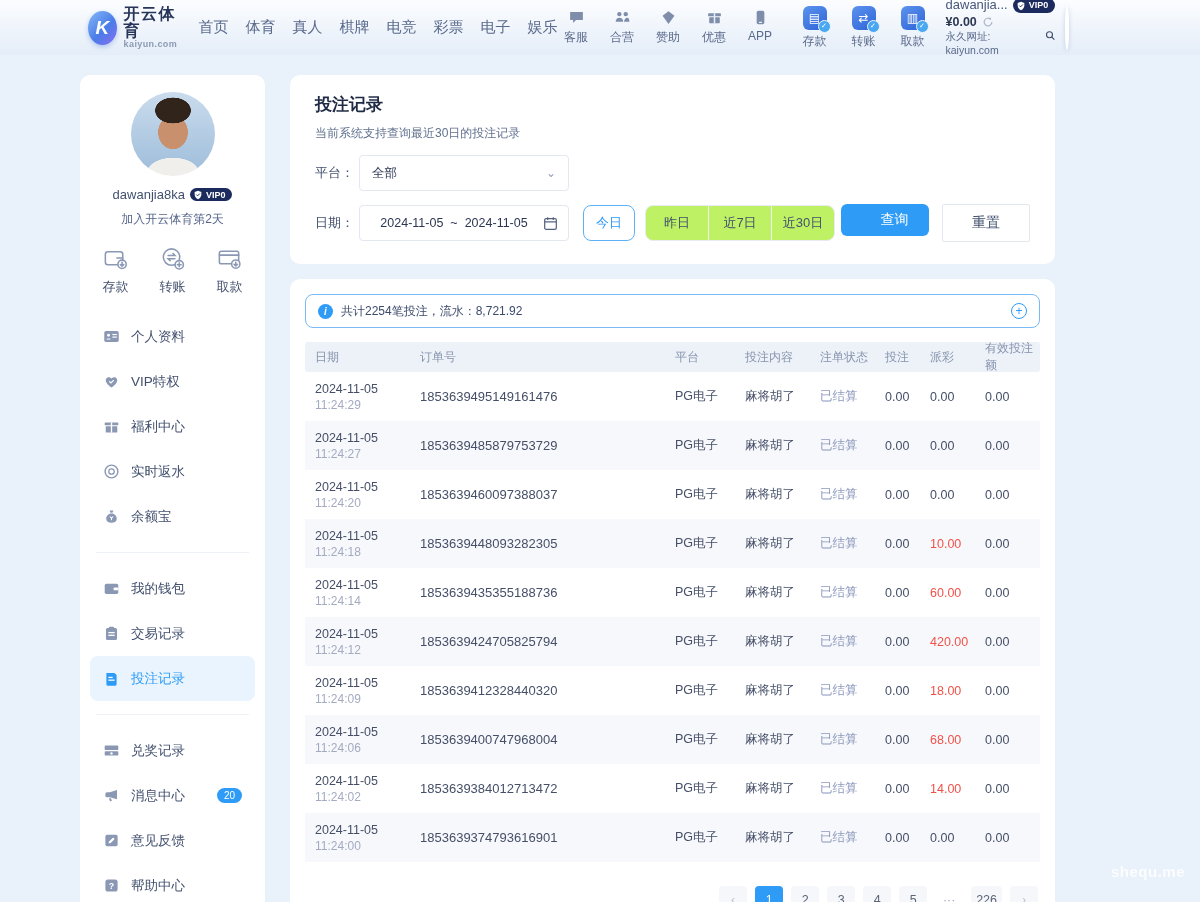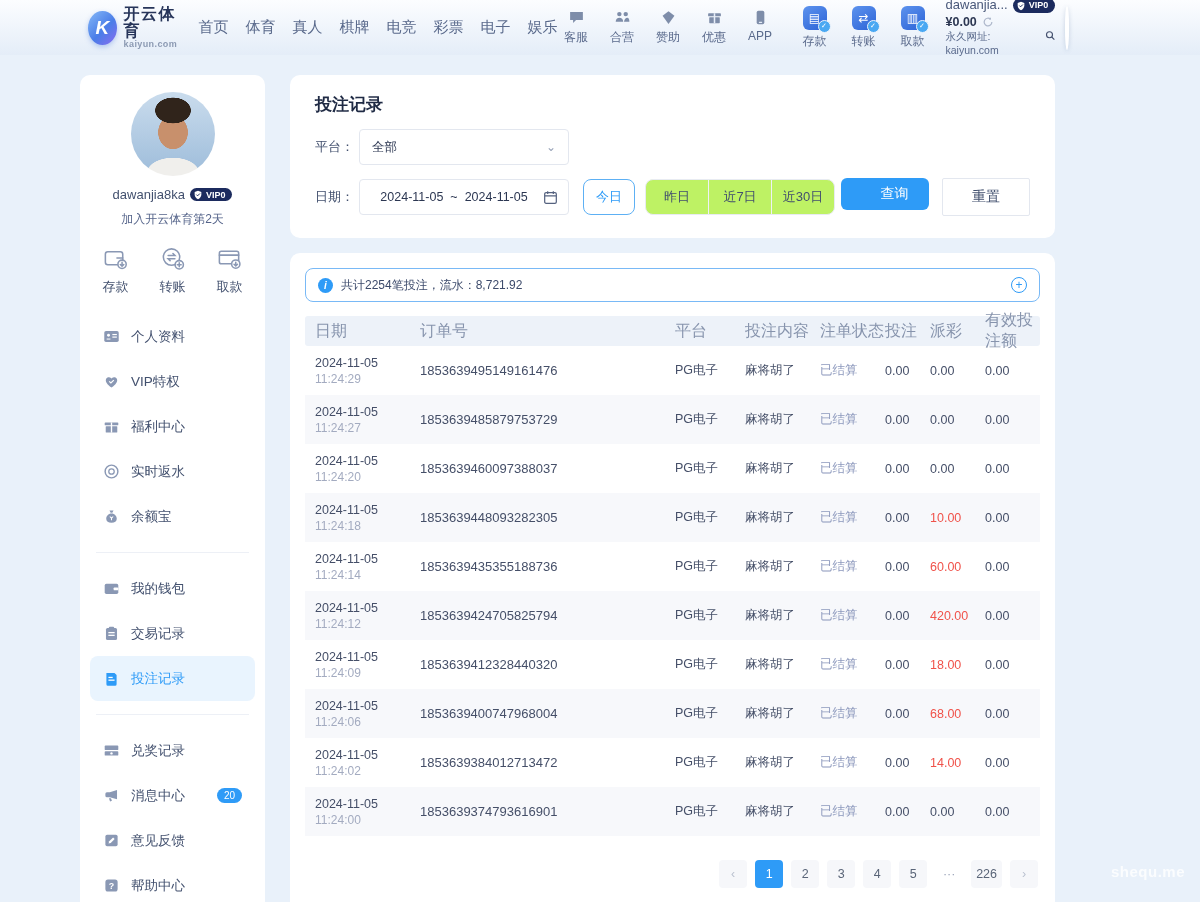--- a/index.html
+++ b/index.html
@@ -75,21 +75,21 @@
   .qd:first-child{border-left:none;}
   .f-btns{margin-left:auto;display:flex;gap:13px;}
   .btn-primary{width:88px;height:32px;background:#2e9bf7;color:#fff;border:none;border-radius:6px;font-size:14px;display:flex;align-items:center;justify-content:center;cursor:pointer;font-family:inherit;padding-left:25px;}
   .btn-ghost{width:88px;height:38px;background:#fff;border:1px solid #e3e7ef;color:#42506e;border-radius:2px;font-size:14px;display:flex;align-items:center;justify-content:center;cursor:pointer;font-family:inherit;}
 
   
   .card2{background:#fff;border-radius:10px;margin-top:15px;padding:15px;box-sizing:border-box;min-height:660px;}
   .summary{height:34px;border:1px solid #79b9f6;border-radius:8px;display:flex;align-items:center;padding:0 12px;gap:8px;font-size:12px;color:#3c4a6b;box-sizing:border-box;}
   .info-i{width:15px;height:15px;border-radius:50%;background:#2e9bf7;color:#fff;font-size:10px;font-style:italic;font-weight:bold;display:flex;align-items:center;justify-content:center;flex:0 0 auto;}
   .plus-o{margin-left:auto;width:14px;height:14px;border-radius:50%;border:1.4px solid #2e9bf7;color:#2e9bf7;font-size:12px;line-height:1;display:flex;align-items:center;justify-content:center;cursor:pointer;}
-  .thead{display:flex;align-items:center;height:30px;background:#edf2f9;border-radius:3px;margin-top:14px;font-size:16px;color:#8794ad;}
+  .thead{display:flex;align-items:center;height:30px;background:#edf2f9;border-radius:3px;margin-top:14px;font-size:12px;color:#8794ad;}
   .trow{display:flex;align-items:center;height:49px;font-size:12.5px;color:#454f68;}
   .tbody .trow:nth-child(even){background:#f7f8fb;}
   .col-date{width:115px;padding-left:10px;box-sizing:border-box;}
   .col-order{width:255px;}
   .col-plat{width:70px;}
   .col-cont{width:75px;}
   .col-status{width:65px;}
   .col-bet{width:45px;}
   .col-pay{width:55px;}
   .col-valid{width:55px;}
@@ -367,20 +367,21 @@
             </svg>
           <span>帮助中心</span>
         </div>
       </div>
     </div>
 
     <div class="main">
 
       <div class="card1">
         <div class="f-title">投注记录</div>
+        <div class="f-sub">当前系统支持查询最近30日的投注记录</div>
 
         <div class="f-row">
           <span class="f-label">平台：</span>
           <div class="selectbox">
             <span>全部</span>
             <span class="chev">⌄</span>
           </div>
         </div>
 
         <div class="f-row">

